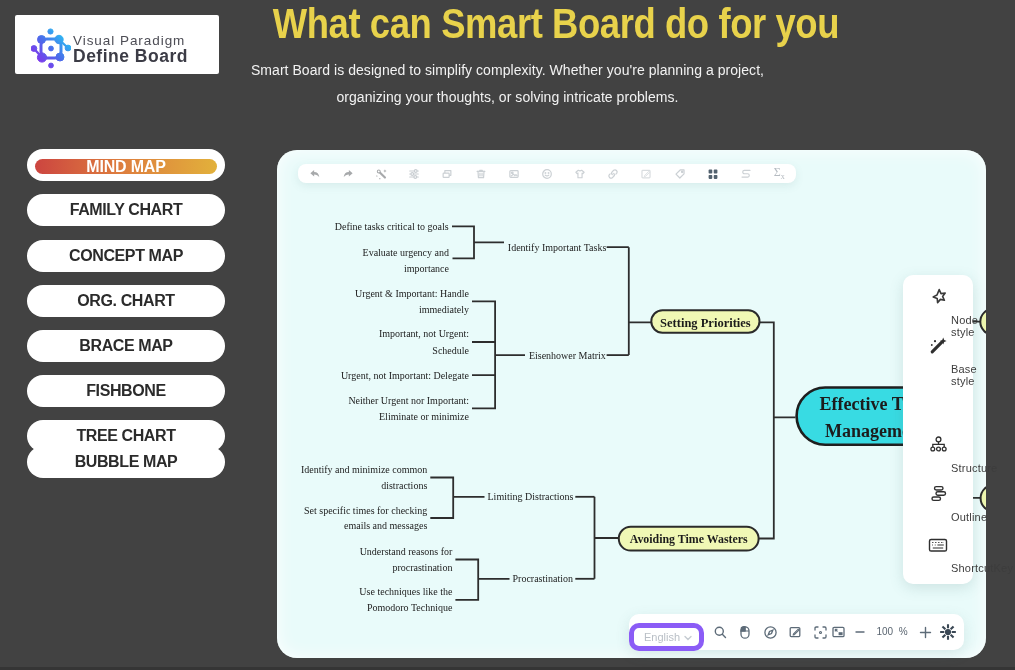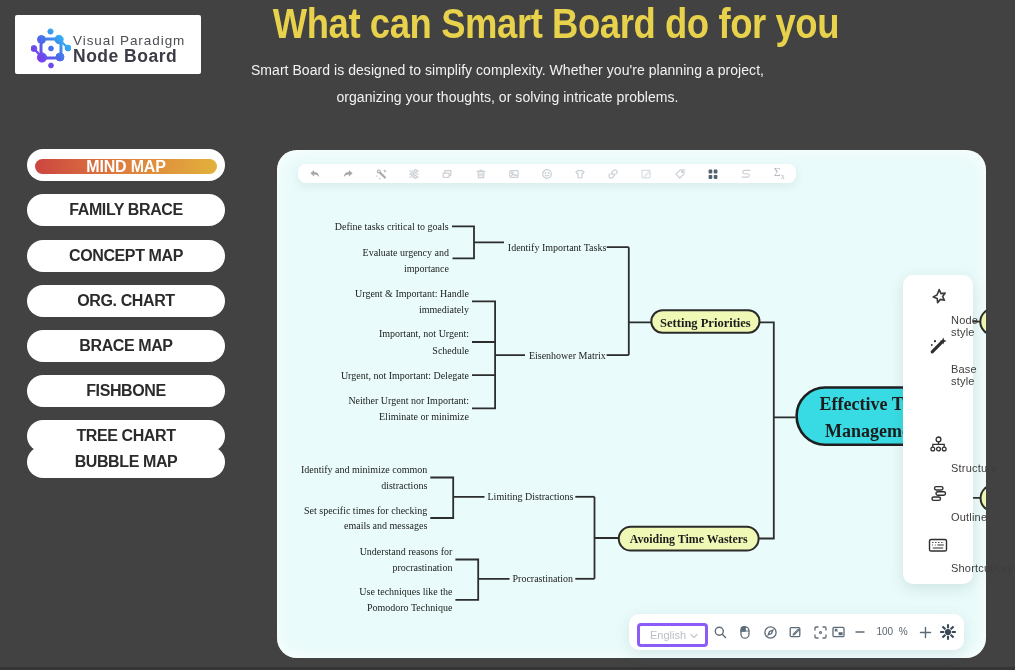--- a/index.html
+++ b/index.html
@@ -1,21 +1,21 @@
 <!DOCTYPE html>
 <html><head>
 <meta charset="utf-8">
 <style>
   html,body{margin:0;padding:0;}
   body{width:1015px;height:670px;background:#424242;overflow:hidden;position:relative;
        font-family:"Liberation Sans",sans-serif;}
   .abs{position:absolute;}
 
   
-  #logo{left:15px;top:15px;width:186px;height:59px;background:#fff;border-radius:2px;}
+  #logo{left:15px;top:15px;width:186px;height:59px;background:#fff;border-radius:2px;padding-left:18px;}
   #logo svg{position:absolute;left:16px;top:13px;}
   #logo .t1{position:absolute;left:58px;top:16.5px;font-size:13.5px;color:#4d4d55;letter-spacing:.95px;line-height:1.3;}
   #logo .t2{position:absolute;left:58px;top:30px;font-size:17.5px;font-weight:bold;color:#3c3c46;letter-spacing:.5px;line-height:1.3;}
   #title{left:0;top:-1px;width:1015px;text-align:center;font-size:43px;font-weight:bold;color:#e8d24b;letter-spacing:-.5px;white-space:nowrap;margin-left:48px;}
   #title span{display:inline-block;transform:scaleX(.848);transform-origin:50% 0;}
   #sub{left:0;top:57px;width:1015px;text-align:center;font-size:14px;line-height:27px;color:#f2f2f2;letter-spacing:.05px;}
 
   
   .pill{position:absolute;left:27px;width:198px;height:32px;background:#fff;border-radius:16px;
         display:flex;align-items:center;justify-content:center;
@@ -37,21 +37,21 @@
 
   
   #rpanel{position:absolute;left:626px;top:124.5px;width:70px;height:309px;background:#fff;border-radius:10px;
           box-shadow:0 4px 14px rgba(80,120,120,.18);}
   .pitem{position:absolute;left:0;width:70px;text-align:center;}
   .pitem .lab{font-size:11px;color:#3d3d3d;margin-top:3px;letter-spacing:.2px;padding-left:48px;}
 
   
   #btool{position:absolute;left:352px;top:464px;width:335px;height:36px;background:#fff;border-radius:10px;
          box-shadow:0 4px 14px rgba(80,120,120,.15);}
-  #lang{position:absolute;left:8px;top:9px;width:65px;height:18px;border:3px solid #8b5cf6;border-radius:4px;}
+  #lang{position:absolute;left:0;top:9px;width:65px;height:18px;border:5px solid #8b5cf6;border-radius:10px;}
   #lang .lt{position:absolute;left:10px;top:3px;font-size:11px;color:#b9bfc6;}
   .bic{position:absolute;top:0;height:36px;display:flex;align-items:center;justify-content:center;width:24px;}
 </style>
 </head>
 <body>
 
 <div class="abs" id="logo">
   <svg width="40" height="42" viewBox="0 0 40 42">
     <defs>
         <linearGradient id="lg" gradientUnits="userSpaceOnUse" x1="34" y1="6" x2="4" y2="34">
@@ -69,32 +69,32 @@
       <circle cx="20" cy="20.5" r="2.4"></circle>
       <circle cx="19.5" cy="3.5" r="2.6"></circle>
         <circle cx="20" cy="37.5" r="2.4"></circle>
       <circle cx="37" cy="20" r="2.9"></circle>
         <line x1="28" y1="11.5" x2="37" y2="20" stroke-width="2.4"></line>
       <circle cx="2.9" cy="20.5" r="2.9"></circle>
         <line x1="2.9" y1="20.5" x2="11" y2="29.5" stroke-width="2.4"></line>
     </g>
   </svg>
   <div class="t1">Visual Paradigm</div>
-  <div class="t2">Node Board</div>
+  <div class="t2">Define Board</div>
 </div>
 
 <div class="abs" id="title"><span>What can Smart Board do for you</span></div>
 <div class="abs" id="sub">Smart Board is designed to simplify complexity. Whether you're planning a project,<br>organizing your thoughts, or solving intricate problems.</div>
 
 <div class="pill" style="top:149px;">
     <div class="grad">
       <span>MIND MAP</span>
     </div>
   </div>
-<div class="pill" style="top:194px;">FAMILY BRACE</div>
+<div class="pill" style="top:194px;">FAMILY CHART</div>
 <div class="pill" style="top:240px;">CONCEPT MAP</div>
 <div class="pill" style="top:285px;">ORG. CHART</div>
 <div class="pill" style="top:330px;">BRACE MAP</div>
 <div class="pill" style="top:375px;">FISHBONE</div>
 <div class="pill" style="top:420px;">TREE CHART</div>
 <div class="pill" style="top:446px;">BUBBLE MAP</div>
 
 <div class="abs" id="canvas">
  <div class="clip">
   <svg id="mm" width="709" height="508" viewBox="0 0 709 508" style="position:absolute;left:0;top:0;" font-family="'Liberation Serif',serif" font-size="10px" fill="#1c1c1c">

